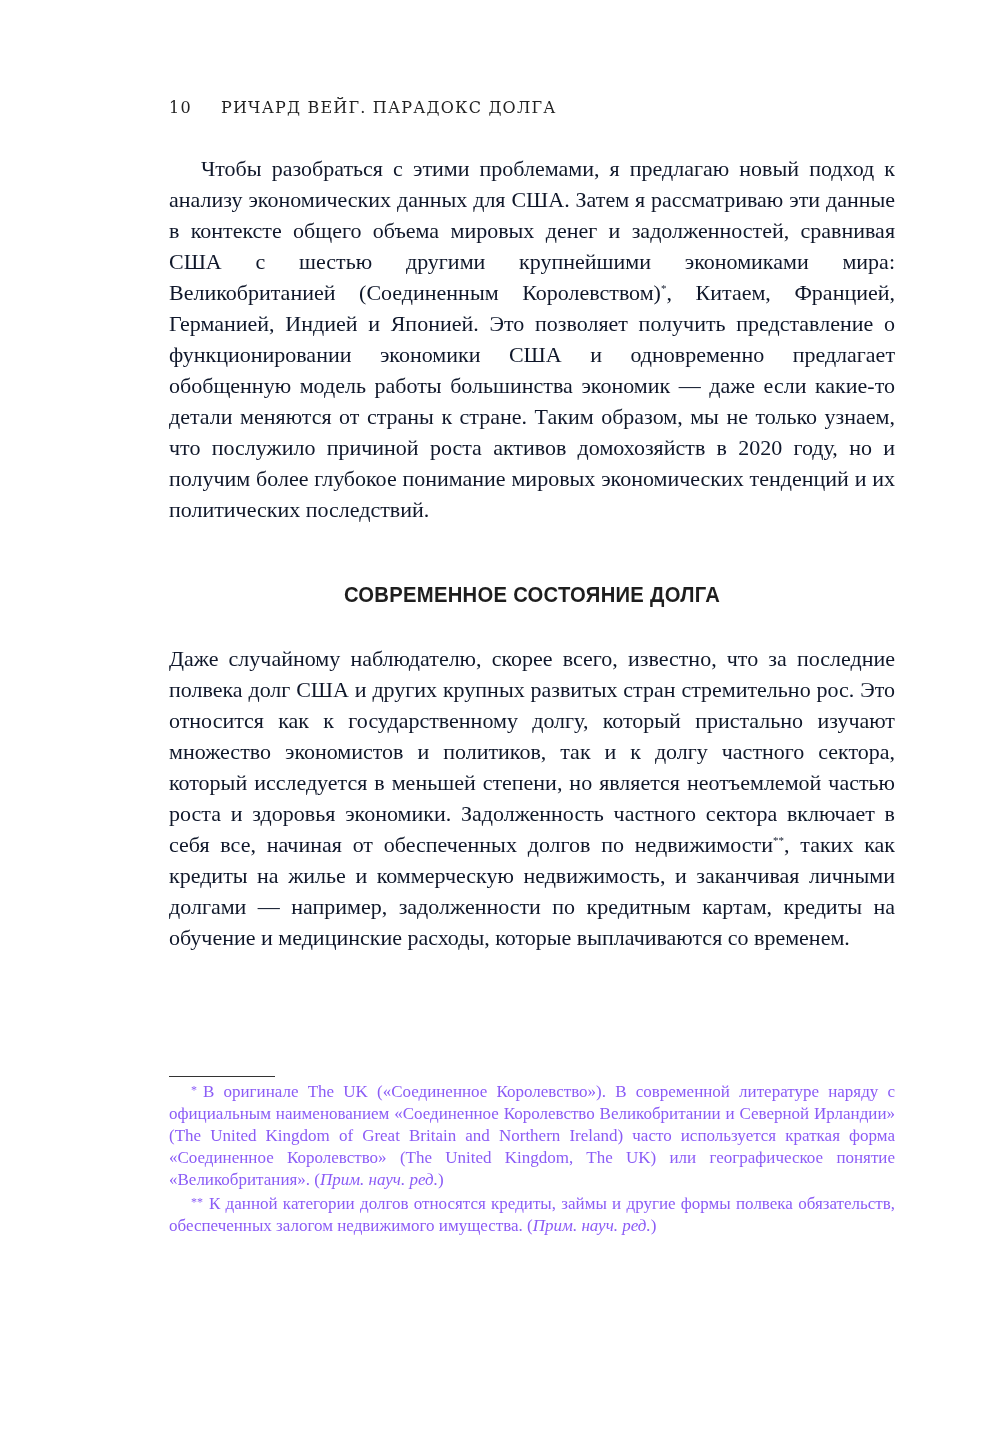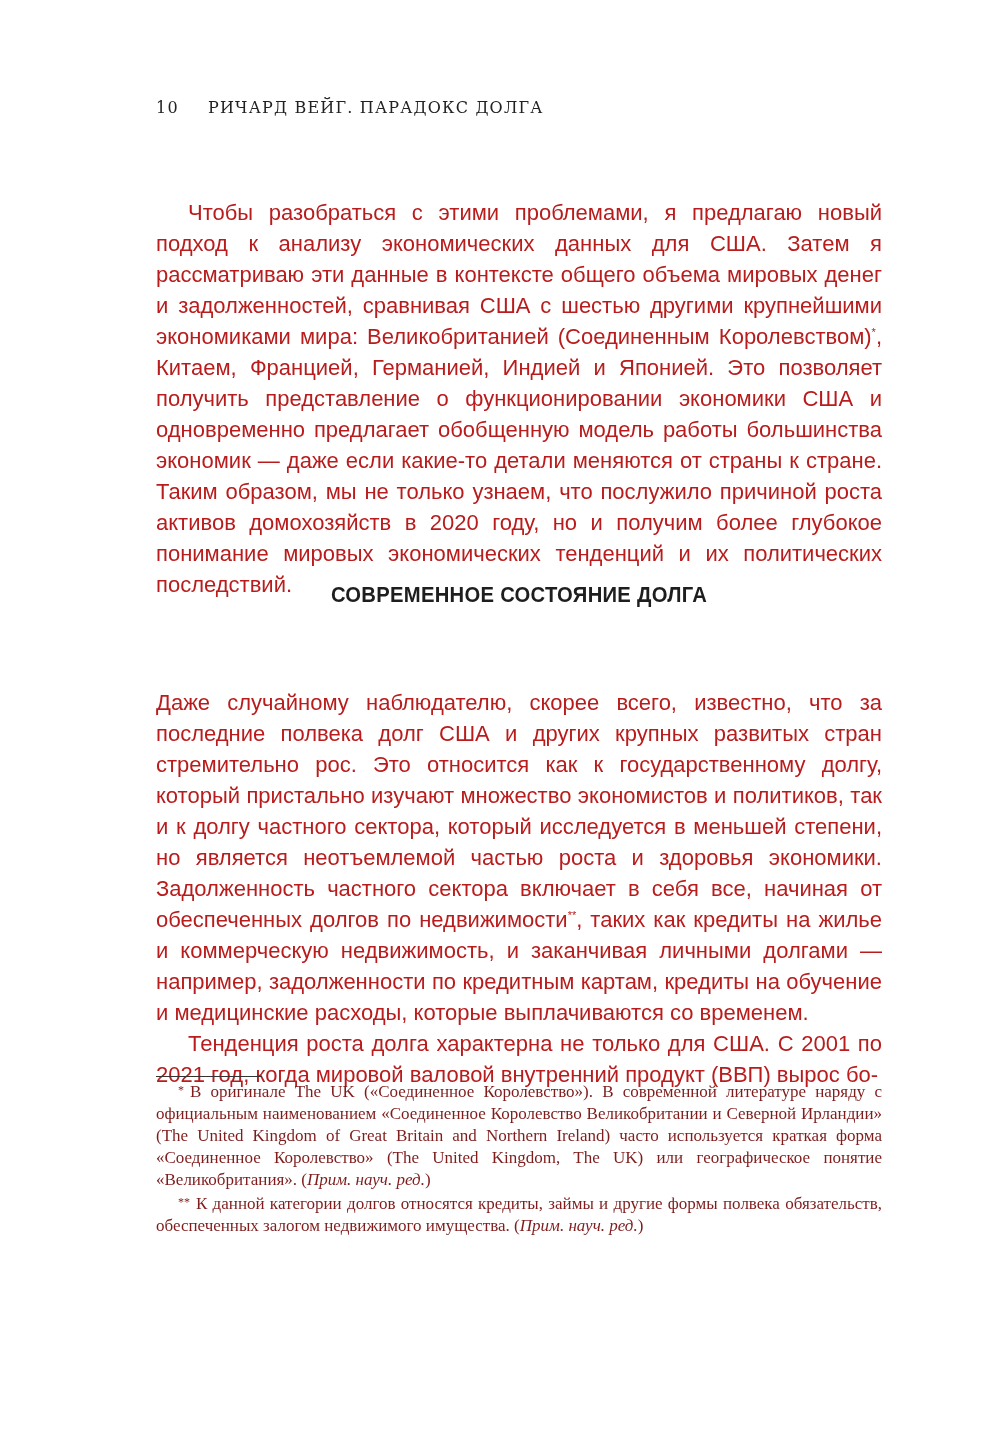--- a/index.html
+++ b/index.html
@@ -1,28 +1,28 @@
 <!DOCTYPE html>
 <html><head>
 <meta charset="utf-8">
 <style>
   html, body { margin: 0; padding: 0; background: #ffffff; }
   body { width: 1000px; height: 1441px; position: relative; overflow: hidden; color: #1e1e1e; }
-  .page { position: absolute; left: 4px; top: 0; width: 885px; height: 1441px; background: #ffffff; }
+  .page { position: absolute; left: 17px; top: 0; width: 885px; height: 1441px; background: #ffffff; }
   .running-head { position: absolute; left: 152px; top: 98px; font-family: "DejaVu Serif", serif; font-size: 16px; letter-spacing: 1.2px; color: #222; }
   .running-head .pnum { display: inline-block; width: 52px; }
-  .body { position: absolute; left: 152px; width: 726px; font-family: Liberation Sans, sans-serif; font-size: 22px; line-height: 31px; text-align: justify; color: #b91c1c; margin-top: 44px; }
+  .body { position: absolute; left: 152px; width: 726px; font-family: Liberation Serif, serif; font-size: 22px; line-height: 31px; text-align: justify; color: #0f172a; }
   .body p { margin: 0; }
   .indent { text-indent: 32px; }
   .p1 { top: 153px; }
   .heading { position: absolute; left: 152px; width: 726px; top: 582px; text-align: center; font-family: "Liberation Sans", sans-serif; font-weight: bold; font-size: 22px; letter-spacing: 0.3px; color: #1e1e1e; transform: scaleX(0.92); }
   .p2 { top: 643px; }
   sup { font-size: 11px; line-height: 0; vertical-align: super; }
   .fn-rule { position: absolute; left: 152px; top: 1076px; width: 106px; height: 1px; background: #333; }
-  .footnotes { position: absolute; left: 152px; width: 726px; top: 1079px; font-family: "Liberation Serif", serif; font-size: 17px; line-height: 22px; text-align: justify; color: #7f1d1d; }
+  .footnotes { position: absolute; left: 152px; width: 726px; top: 1079px; font-family: "Liberation Serif", serif; font-size: 17px; line-height: 22px; text-align: justify; color: #8b5cf6; }
   .footnotes p { margin: 0; text-indent: 22px; }
   .footnotes .mark { font-size: 12px; vertical-align: 3px; margin-right: 6px; }
   .footnotes em { font-style: italic; }
 </style>
 </head>
 <body>
 
 <div class="page">
 
   <div class="running-head">
@@ -30,21 +30,20 @@
   </div>
 
   <div class="body p1">
     <p class="indent"><span>Чтобы разобраться с этими проблемами, я предлагаю новый подход к анализу экономических данных для США. Затем я рассматриваю эти данные в контексте общего объема мировых денег и задолженностей, сравнивая США с шестью другими крупнейшими экономиками мира: Великобританией (Соединенным Королевством)</span><sup>*</sup><span>, Китаем, Францией, Германией, Индией и Японией. Это позволяет получить представление о функционировании экономики США и одновременно предлагает обобщенную модель работы большинства экономик — даже если какие-то детали меняются от страны к стране. Таким образом, мы не только узнаем, что послужило причиной роста активов домохозяйств в 2020 году, но и получим более глубокое понимание мировых экономических тенденций и их политических последствий.</span></p>
   </div>
 
   <div class="heading">СОВРЕМЕННОЕ СОСТОЯНИЕ ДОЛГА</div>
 
   <div class="body p2">
     <p><span>Даже случайному наблюдателю, скорее всего, известно, что за последние полвека долг США и других крупных развитых стран стремительно рос. Это относится как к государственному долгу, который пристально изучают множество экономистов и политиков, так и к долгу частного сектора, который исследуется в меньшей степени, но является неотъемлемой частью роста и здоровья экономики. Задолженность частного сектора включает в себя все, начиная от обеспеченных долгов по недвижимости</span><sup>**</sup><span>, таких как кредиты на жилье и коммерческую недвижимость, и заканчивая личными долгами — например, задолженности по кредитным картам, кредиты на обучение и медицинские расходы, которые выплачиваются со временем.</span></p>
-    <p class="indent">Тенденция роста долга характерна не только для США. С 2001 по 2021 год, когда мировой валовой внутренний продукт (ВВП) вырос бо-</p>
   </div>
 
   <div class="fn-rule"></div>
 
   <div class="footnotes">
     <p><span class="mark">*</span><span>В оригинале The UK («Соединенное Королевство»). В современной литературе наряду с официальным наименованием «Соединенное Королевство Великобритании и Северной Ирландии» (The United Kingdom of Great Britain and Northern Ireland) часто используется краткая форма «Соединенное Королевство» (The United Kingdom, The UK) или географическое понятие «Великобритания». (</span><em>Прим. науч. ред.</em><span>)</span></p>
     <p><span class="mark">**</span><span>К данной категории долгов относятся кредиты, займы и другие формы полвека обязательств, обеспеченных залогом недвижимого имущества. (</span><em>Прим. науч. ред.</em><span>)</span></p>
   </div>
 
 </div>

